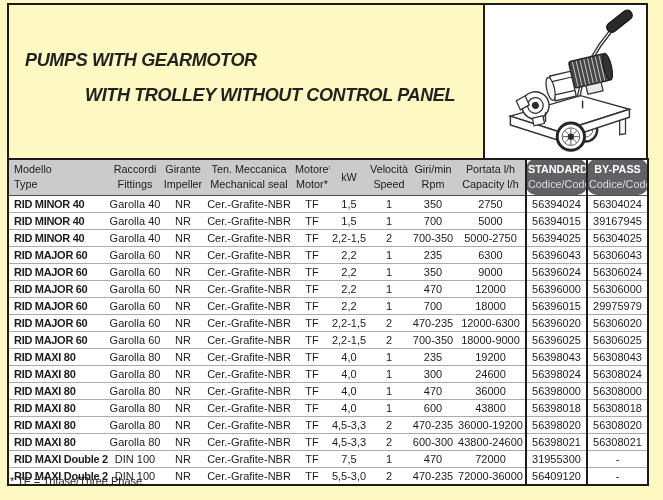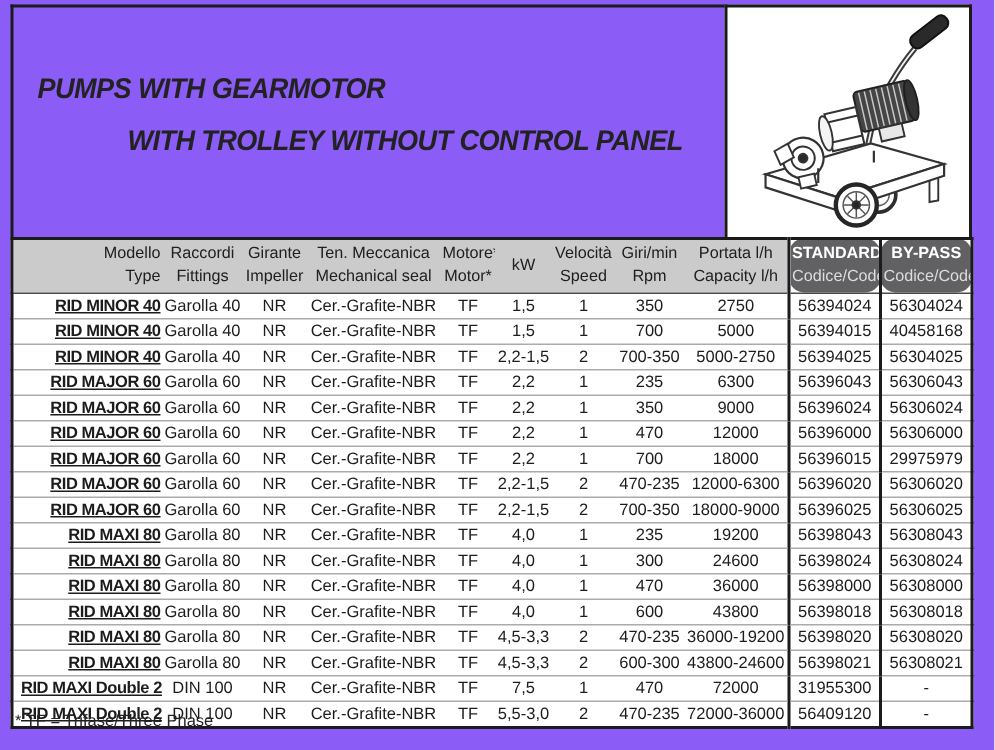--- a/index.html
+++ b/index.html
@@ -1,17 +1,17 @@
 <!DOCTYPE html>
 <html><head>
 <meta charset="utf-8">
 <style>
   html,body{margin:0;padding:0;background:#ffffff;}
   #page{
-    position:relative;width:663px;height:500px;background:#8b5cf6;overflow:hidden;
+    position:relative;width:663px;height:500px;background:#fef9c3;overflow:hidden;
     font-family:"Liberation Sans",sans-serif;color:#1c1c1c;
   }
   
   .frame{position:absolute;left:7px;top:3px;width:641px;height:469px;
     border-top:2px solid #1b1b1b;border-left:2px solid #1b1b1b;box-sizing:border-box;}
   
   .pic-box{position:absolute;left:483px;top:3px;width:165px;height:155px;
     border:2px solid #1b1b1b;border-bottom:none;box-sizing:border-box;background:#fff;}
   .pic-box svg{display:block;width:100%;height:100%;}
   
@@ -23,24 +23,24 @@
   table{position:absolute;left:7px;top:158px;width:641px;border-collapse:collapse;
     table-layout:fixed;border:2px solid #1b1b1b;background:#fff;}
   th,td{padding:0 1px;font-size:11px;overflow:hidden;white-space:nowrap;box-sizing:border-box;}
   thead th{height:36px;font-weight:normal;vertical-align:middle;text-align:center;
     border-bottom:1px solid #4a4a4a;}
   .th-light{background:#cbcbcb;color:#202020;}
   .th-dark{background:#616163;color:#ffffff;}
   .th-dark .h1{font-weight:bold;}
   .th-dark .h2{color:#dcdcdc;}
   .h1,.h2{line-height:15px;font-size:10.8px;}
-  th.left,td.left{text-align:right;padding-left:5px;}
+  th.left,td.left{text-align:left;padding-left:5px;}
   tbody td{height:16.2px;text-align:center;border-bottom:1px solid #ababab;line-height:16px;}
   tbody tr:last-child td{border-bottom:none;}
-  tbody td.model{font-weight:bold;letter-spacing:-0.3px;text-decoration:underline;}
+  tbody td.model{font-weight:bold;letter-spacing:-0.3px;}
   .sep-left{border-left:2px solid #1b1b1b;border-radius:10px;}
   
   #footnote{position:absolute;left:10px;top:475px;font-size:11px;color:#242424;}
 </style>
 </head>
 <body>
 
 <div id="page">
 
   <div class="frame"></div>
@@ -192,21 +192,21 @@
           <td class="model left">RID MINOR 40</td>
           <td class="">Garolla 40</td>
           <td class="">NR</td>
           <td class="">Cer.-Grafite-NBR</td>
           <td class="">TF</td>
           <td class="">1,5</td>
           <td class="">1</td>
           <td class="">700</td>
           <td class="">5000</td>
           <td class=" sep-left">56394015</td>
-          <td class=" sep-left">40458168</td>
+          <td class=" sep-left">39167945</td>
         </tr>
         <tr>
           <td class="model left">RID MINOR 40</td>
           <td class="">Garolla 40</td>
           <td class="">NR</td>
           <td class="">Cer.-Grafite-NBR</td>
           <td class="">TF</td>
           <td class="">2,2-1,5</td>
           <td class="">2</td>
           <td class="">700-350</td>

